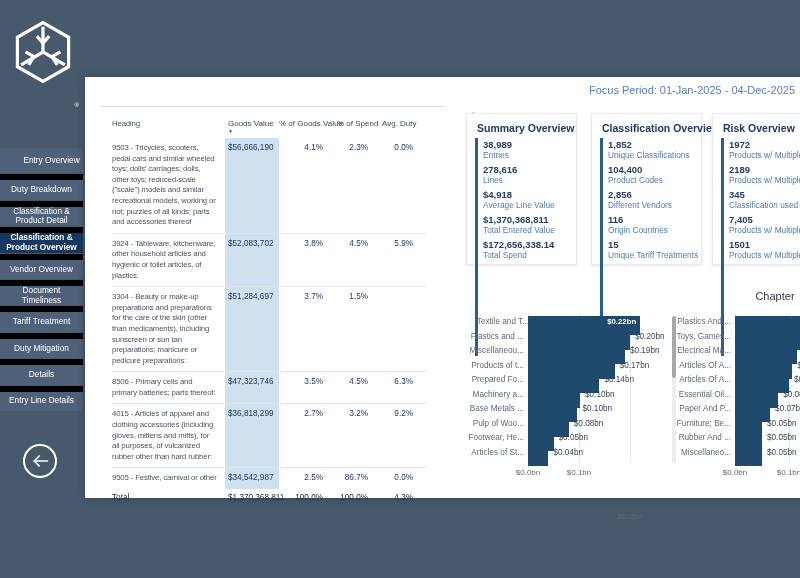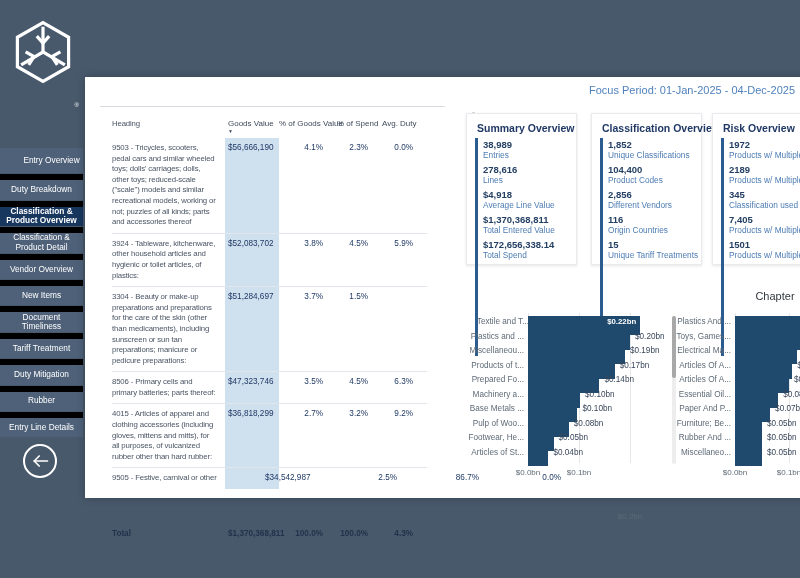--- a/index.html
+++ b/index.html
@@ -41,27 +41,27 @@
 
   
   .table-visual{position:absolute;left:27px;top:36px;width:315px;}
   .col-band{position:absolute;left:113px;width:54px;background:#cfe0ef;z-index:0;}
   .trow{position:relative;z-index:1;display:grid;grid-template-columns:113px 54px 58px 45px 45px;}
   .thead{padding:6px 0 4px 0;font-size:8px;color:#3f4b5c;}
   .thead .hc{white-space:nowrap;}
   .thead .c2,.thead .c3,.thead .c4{text-align:right;padding-right:2px;}
   .sort{display:block;font-size:5px;line-height:5px;color:#3f4b5c;margin-top:1px;}
   .tdata{border-bottom:1px solid #e2e6ea;font-size:8.2px;color:#1f3864;cursor:pointer;}
-  .tdata:last-child{border-bottom:none;gap:37px;}
+  .tdata:last-child{border-bottom:none;}
   .tdata>div{padding:5px 0;}
   .c0{color:#4a5565;font-size:7.8px;letter-spacing:-0.15px;line-height:10.6px;padding-right:8px!important;box-sizing:border-box;}
   .c1{padding-left:3px!important;}
   .c2,.c3,.c4{text-align:right;padding-right:14px!important;}
   .tdata.oneline .c0{white-space:nowrap;overflow:hidden;}
-  .total{font-weight:bold;font-size:8.2px;color:#22324a;padding:4px 0;margin-top:36px;}
+  .total{font-weight:normal;font-size:8.2px;color:#22324a;padding:4px 0;}
   .total .c0{font-size:8.2px;color:#22324a;letter-spacing:0;}
   .tbl-scroll{position:absolute;right:-48px;top:-1px;width:3px;height:12px;background:#c2c2c2;border-radius:2px;}
 
   
   .card{
     position:absolute;top:36px;height:152px;background:#fff;border:1px solid #e8eaed;
     box-shadow:0 1px 3px rgba(0,0,0,0.10);box-sizing:border-box;
   }
   .card-title{font-size:10.5px;font-weight:bold;color:#1f3864;padding:8px 8px 2px 10px;white-space:nowrap;}
   .card-stats{position:relative;padding:3px 0 0 16px;}
@@ -98,28 +98,27 @@
         <line x1="50" y1="50" x2="82" y2="69"></line>
         <polyline points="42,27 50,36 58,27"></polyline>
         <polyline points="25,51 36,57 29,68"></polyline>
         <polyline points="75,51 64,57 71,68"></polyline>
       </svg>
       <span class="reg">®</span>
     </div>
     <nav class="nav" id="nav">
         <div class="nav-item">Entry Overview</div>
         <div class="nav-item">Duty Breakdown</div>
+        <div class="nav-item">Classification &amp; Product Detail</div>
         <div class="nav-item active">Classification &amp; Product Overview</div>
-        <div class="nav-item">Classification &amp; Product Detail</div>
         <div class="nav-item">Vendor Overview</div>
-        <div class="nav-item">New Items</div>
         <div class="nav-item">Document Timeliness</div>
         <div class="nav-item">Tariff Treatment</div>
         <div class="nav-item">Duty Mitigation</div>
-        <div class="nav-item">Rubber</div>
+        <div class="nav-item">Details</div>
         <div class="nav-item">Entry Line Details</div>
       </nav>
     <button class="back-btn">
       <svg width="20" height="20" viewBox="0 0 24 24" fill="none" stroke="#ffffff" stroke-width="2" stroke-linecap="round" stroke-linejoin="round">
         <line x1="21" y1="12" x2="5" y2="12"></line>
         <polyline points="11,6 5,12 11,18"></polyline>
       </svg>
     </button>
   </aside>
 

